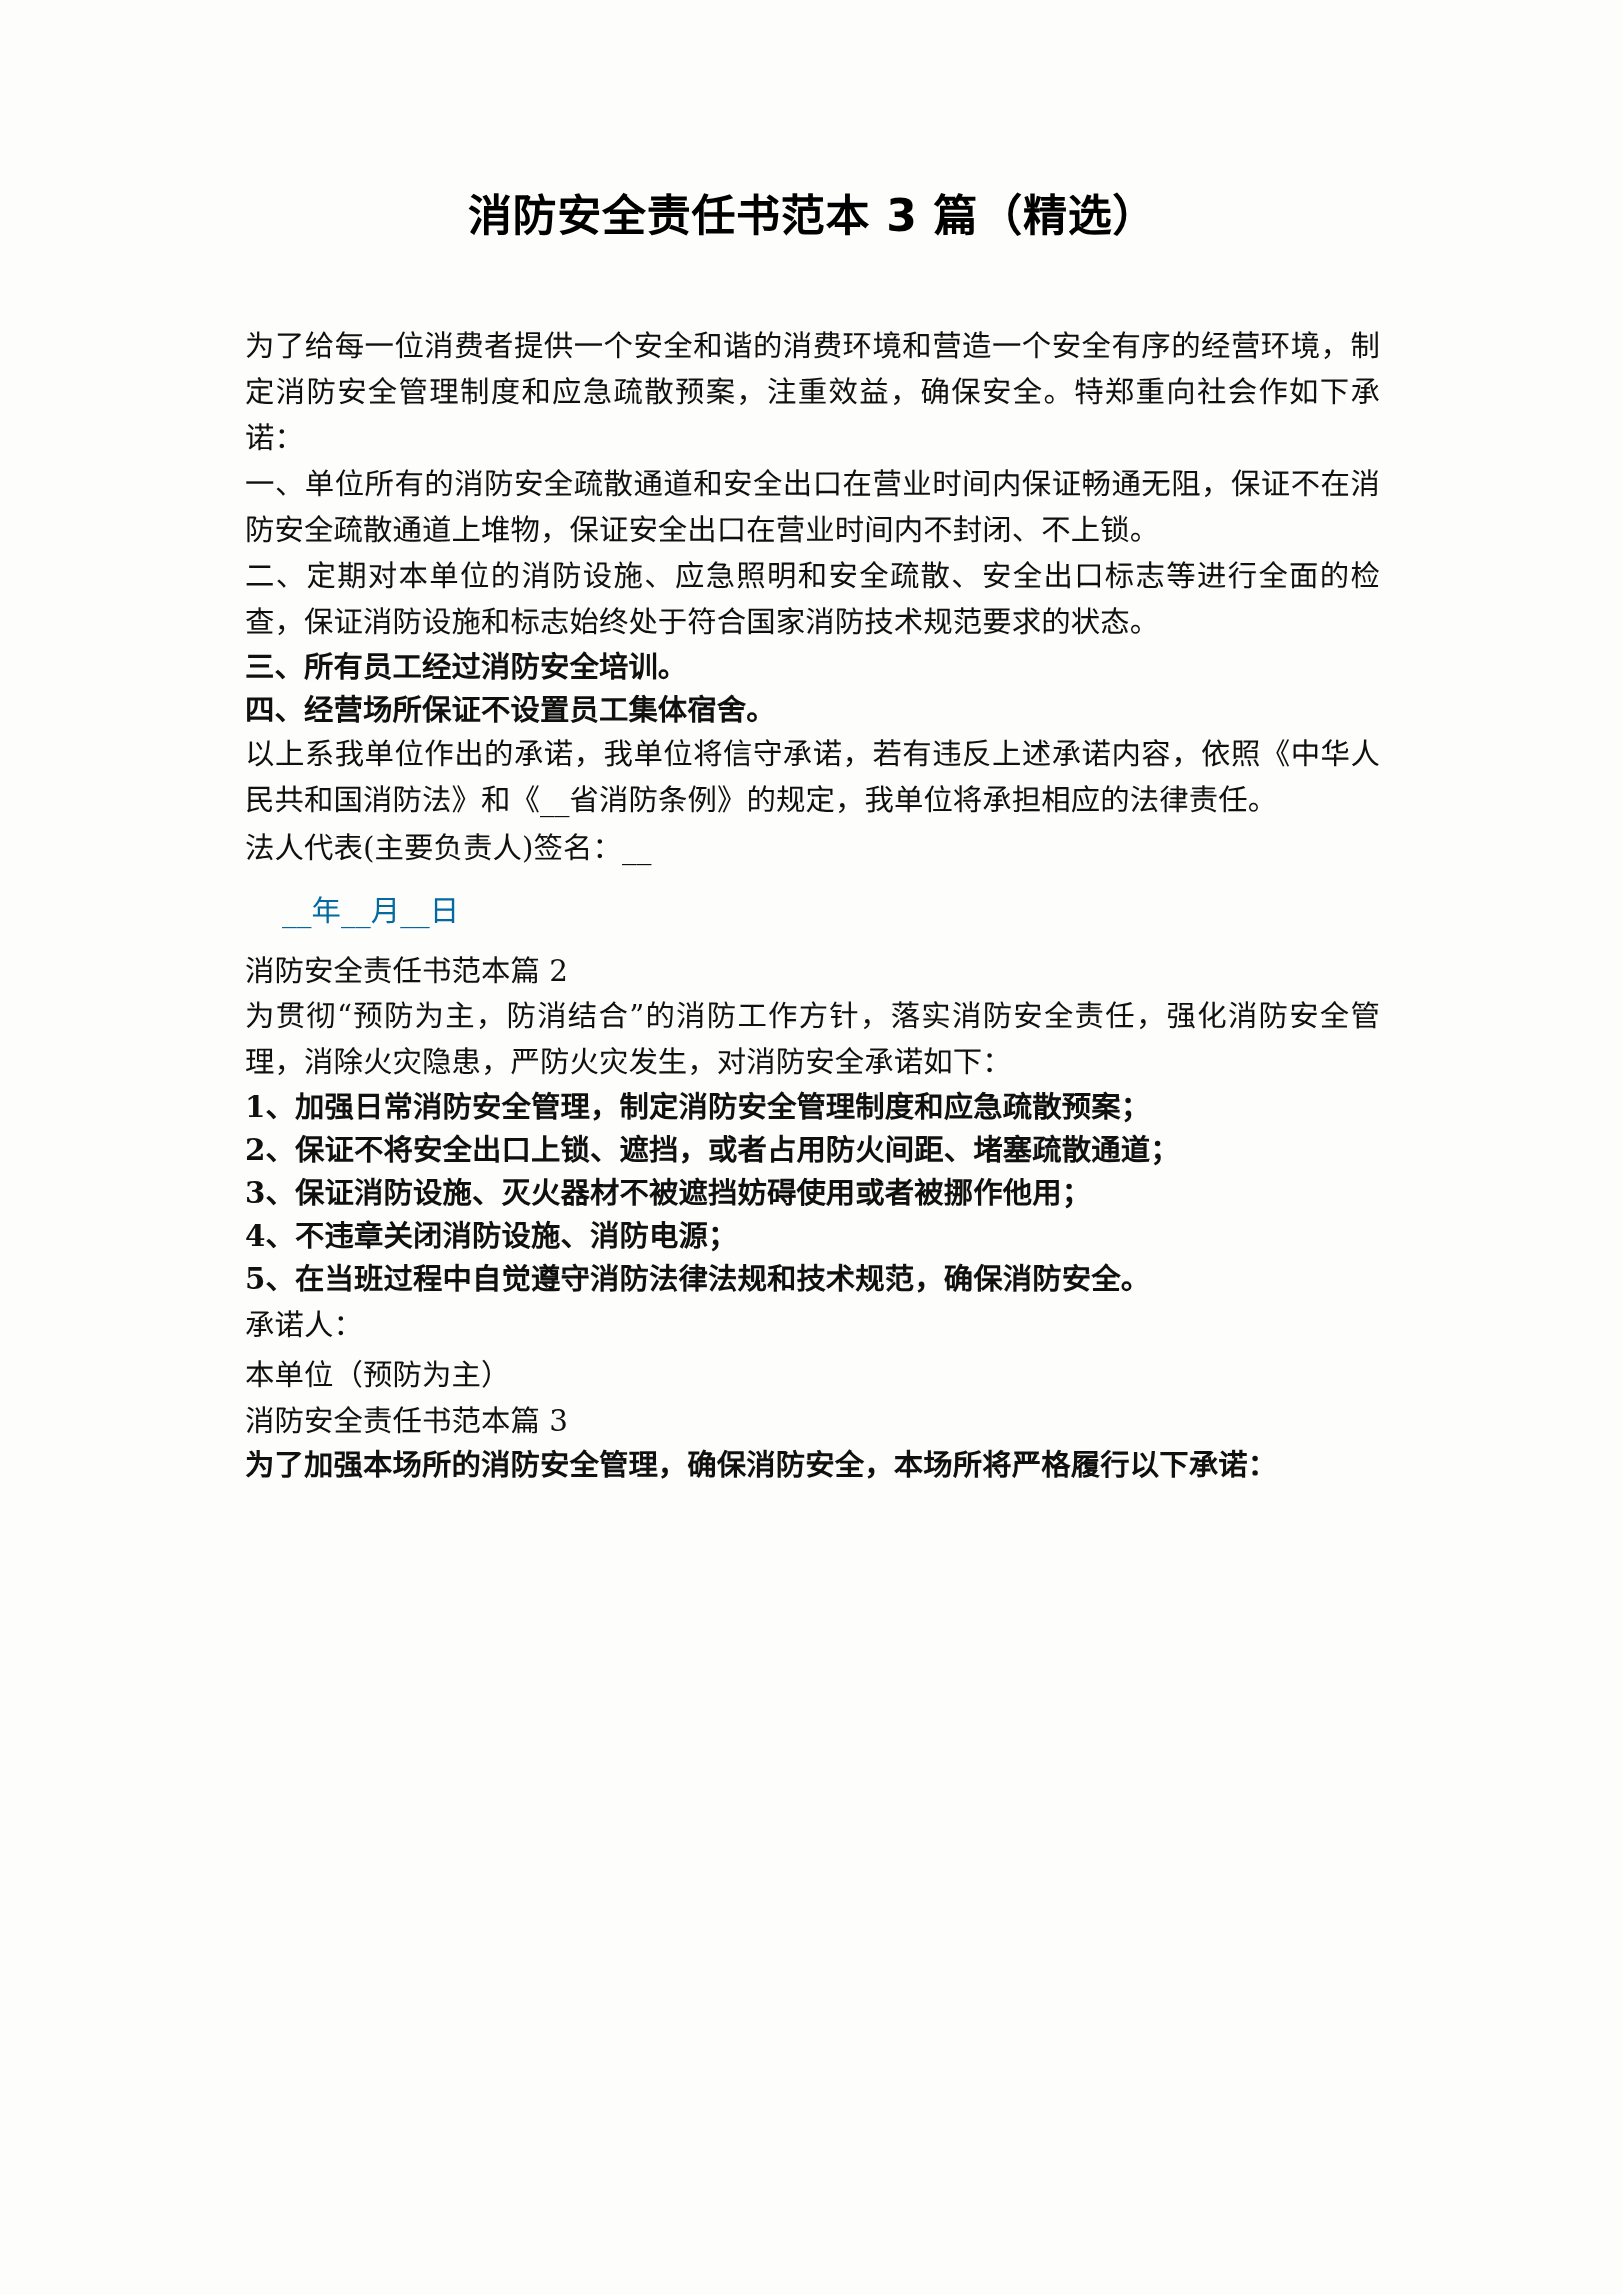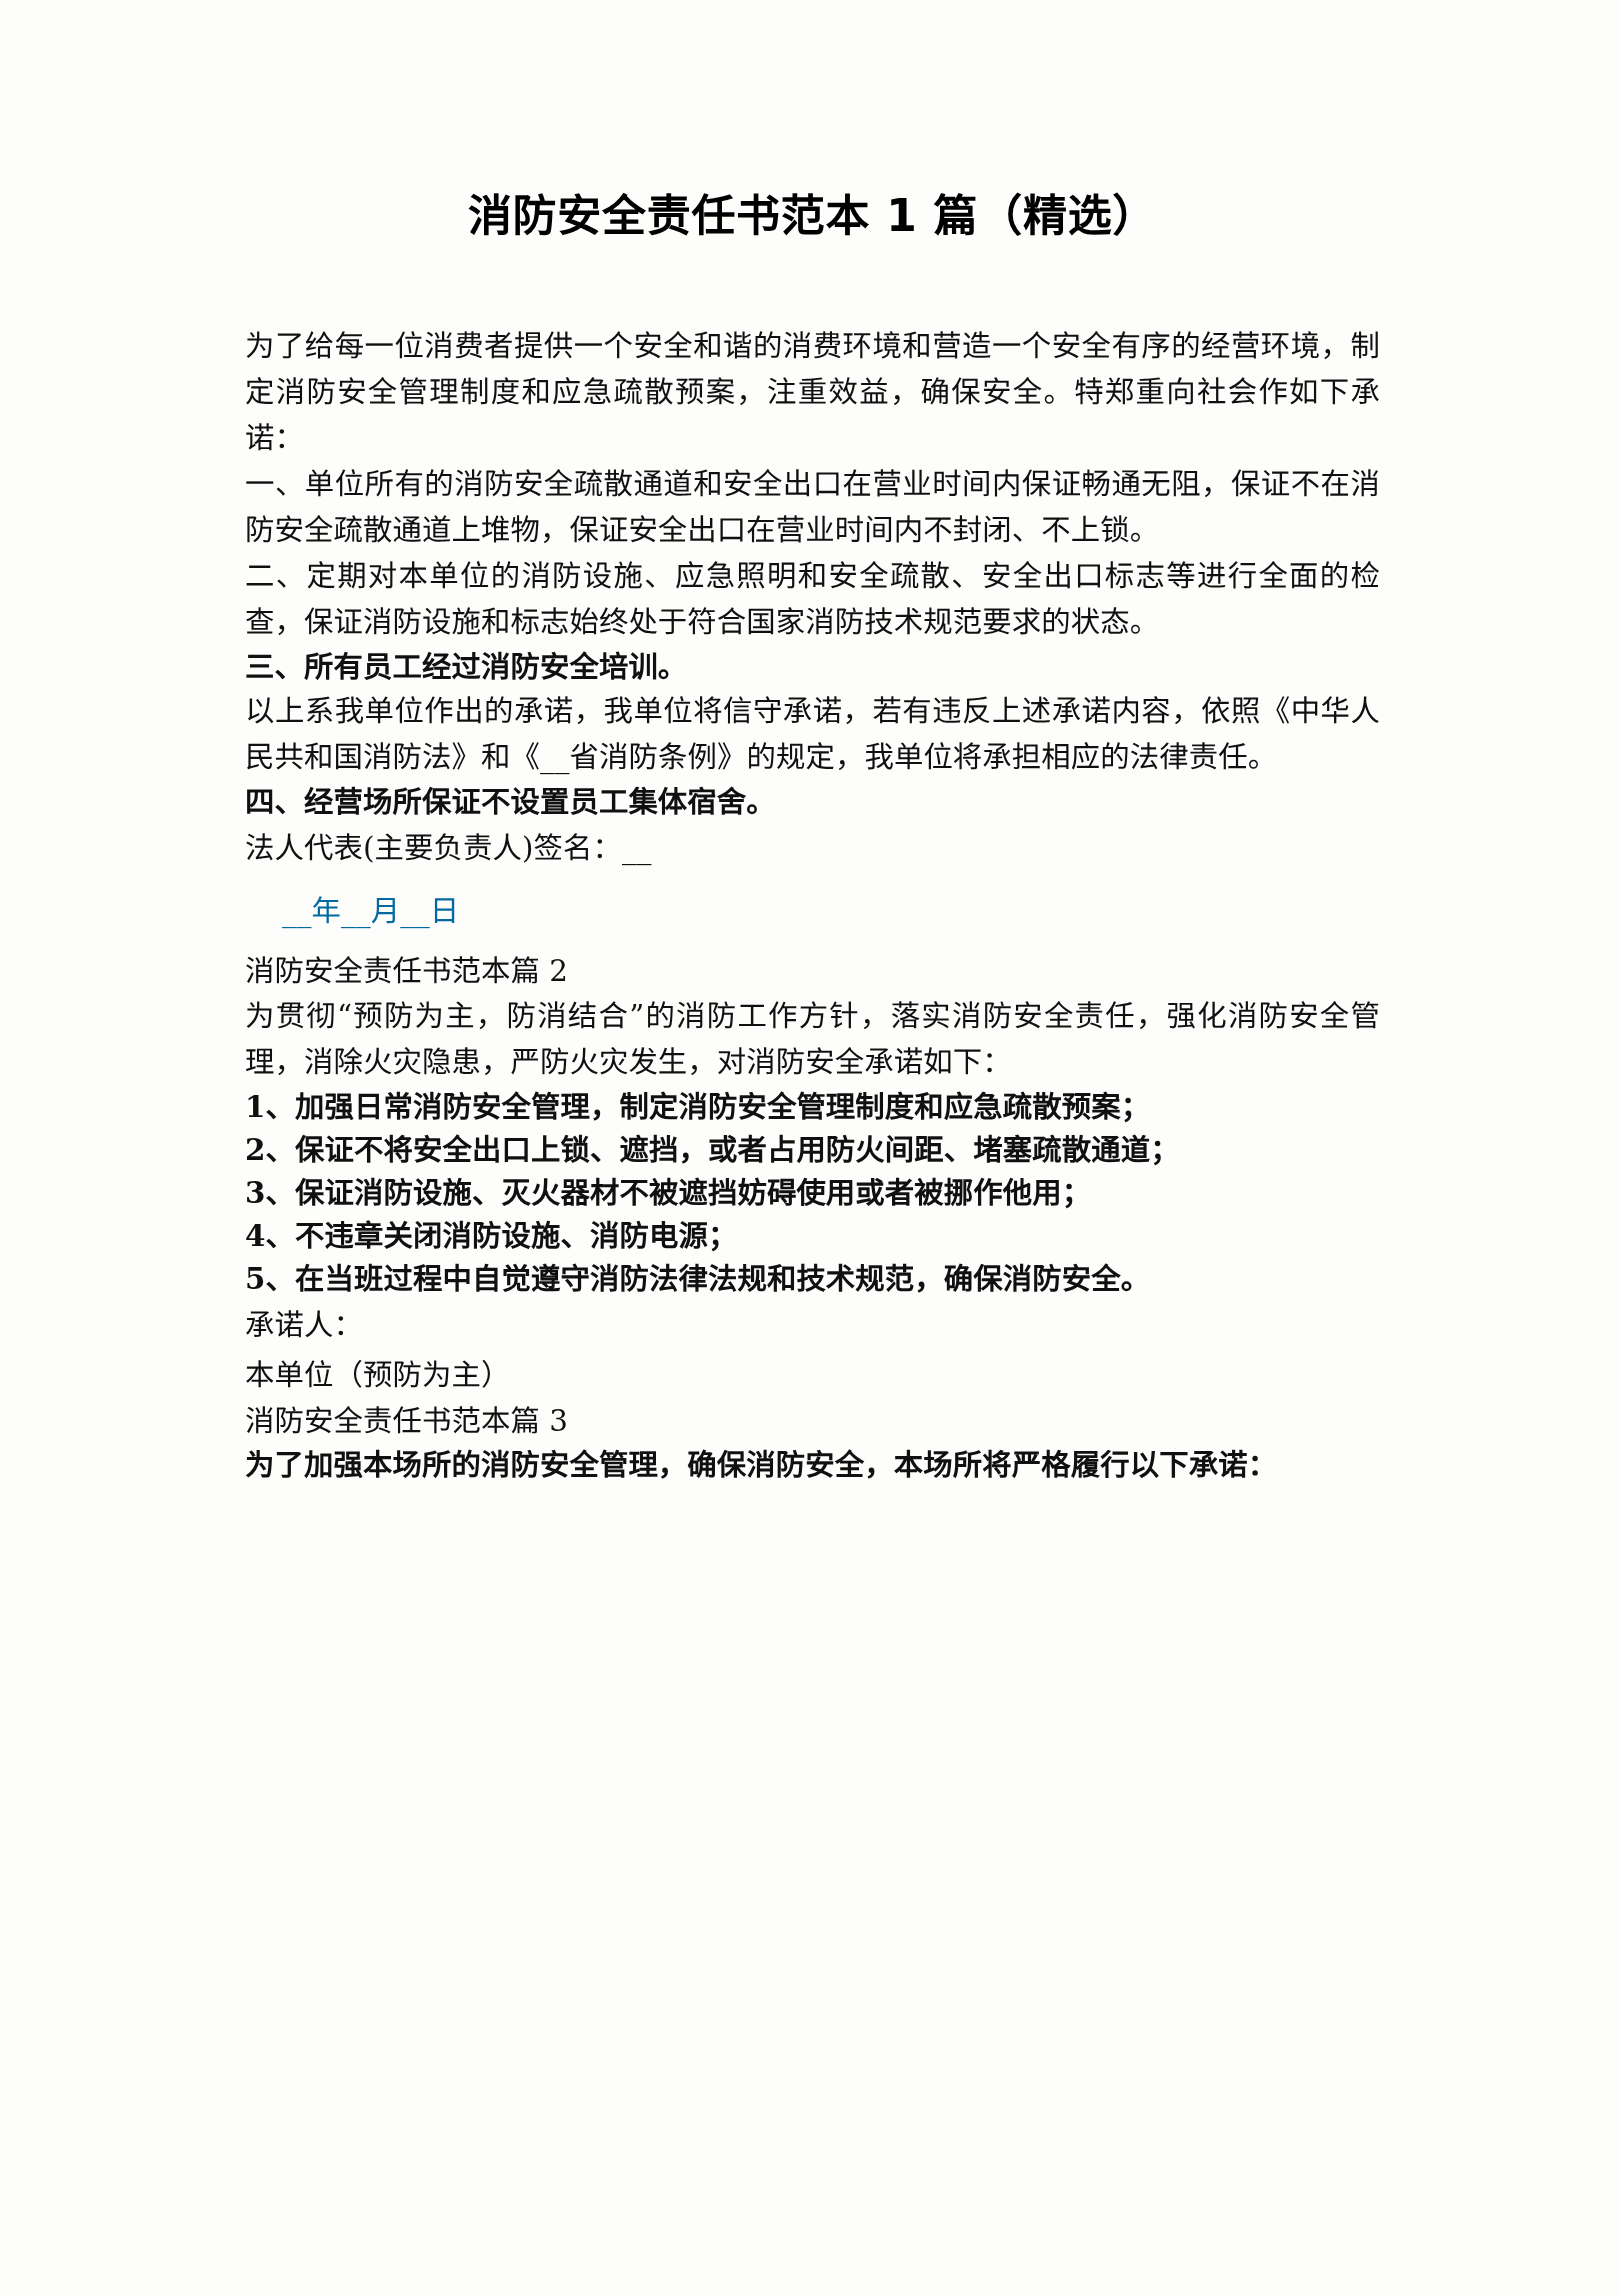--- a/index.html
+++ b/index.html
@@ -100,33 +100,33 @@
     color: #0369a1;
     letter-spacing: 0.1px;
   }
 </style>
 </head>
 <body>
 
 <div class="page">
   <div class="content">
 
-    <h1 class="doc-title">消防安全责任书范本 1 篇（精选）</h1>
+    <h1 class="doc-title">消防安全责任书范本 3 篇（精选）</h1>
 
     <p class="para first-body">为了给每一位消费者提供一个安全和谐的消费环境和营造一个安全有序的经营环境，制定消防安全管理制度和应急疏散预案，注重效益，确保安全。特郑重向社会作如下承诺：</p>
 
     <p class="para">一、单位所有的消防安全疏散通道和安全出口在营业时间内保证畅通无阻，保证不在消防安全疏散通道上堆物，保证安全出口在营业时间内不封闭、不上锁。</p>
 
     <p class="para">二、定期对本单位的消防设施、应急照明和安全疏散、安全出口标志等进行全面的检查，保证消防设施和标志始终处于符合国家消防技术规范要求的状态。</p>
 
     <p class="para tight">三、所有员工经过消防安全培训。</p>
 
+    <p class="para tight">四、经营场所保证不设置员工集体宿舍。</p>
+
     <p class="para">以上系我单位作出的承诺，我单位将信守承诺，若有违反上述承诺内容，依照《中华人民共和国消防法》和《__省消防条例》的规定，我单位将承担相应的法律责任。</p>
-
-    <p class="para tight">四、经营场所保证不设置员工集体宿舍。</p>
 
 
     <p class="fill-line">法人代表(主要负责人)签名：__</p>
 
     <p class="date-line">__年__月__日</p>
 
     <p class="section-heading">消防安全责任书范本篇 2</p>
 
     <p class="para">为贯彻“预防为主，防消结合”的消防工作方针，落实消防安全责任，强化消防安全管理，消除火灾隐患，严防火灾发生，对消防安全承诺如下：</p>
 

